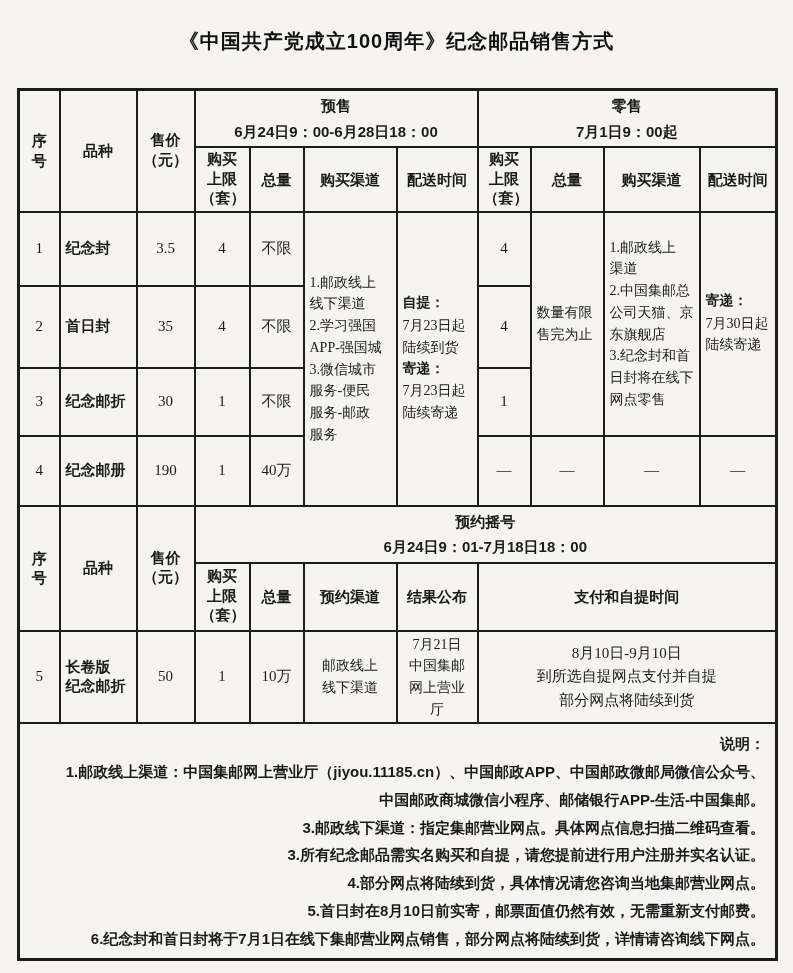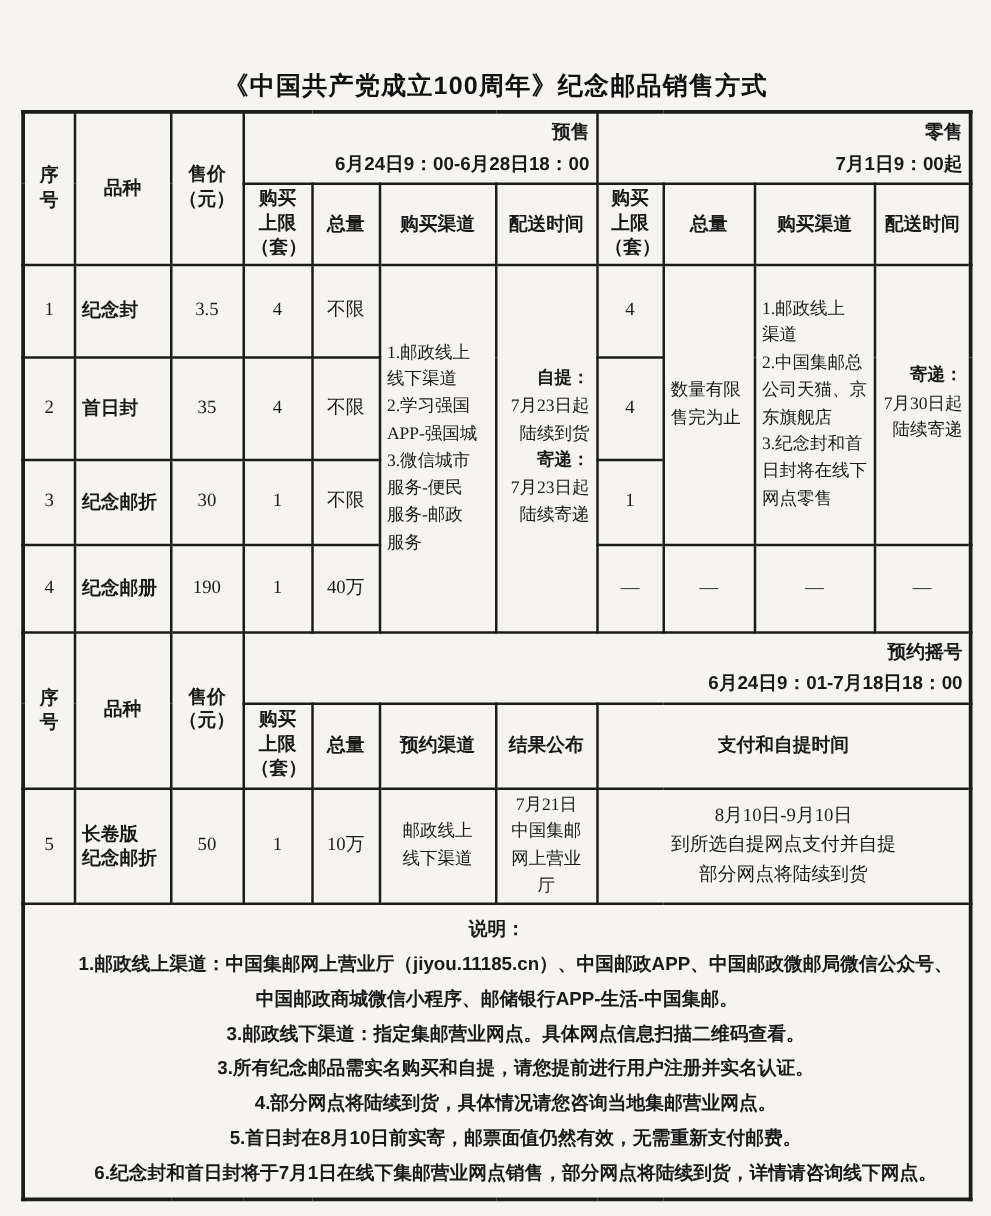--- a/index.html
+++ b/index.html
@@ -6,21 +6,21 @@
   body {
     width: 793px; height: 973px;
     background: #f5f4f1;
     position: relative;
     font-family: "Liberation Sans", sans-serif;
     color: #1a1a1a;
   }
   .page { position: absolute; inset: 0; overflow: hidden; }
 
   .doc-title {
-    position: absolute; top: 55px; left: 0; width: 100%;
+    position: absolute; top: 28px; left: 0; width: 100%;
     text-align: center;
     font-size: 20px; font-weight: bold; letter-spacing: 1px;
     color: #111;
   }
 
   table.sales {
     position: absolute; left: 17px; top: 88px;
     border-collapse: collapse; table-layout: fixed;
     width: 760px;
     border: 3px solid #1c1c1c;
@@ -38,40 +38,40 @@
 
   
   .data {
     font-family: "Liberation Serif", "DejaVu Serif", serif;
     font-size: 15px; text-align: center; line-height: 1.55;
   }
   .vn { font-weight: bold; font-family: "Liberation Sans", sans-serif; font-size: 15px; text-align: left; }
   .left { text-align: left; }
   .pre { white-space: pre-line; font-family: Liberation Serif, serif; }
   .sm { font-size: 14px; }
-  .blk { display: block; text-align: right; }
+  .blk { display: block; }
   .lbl { font-weight: bold; font-family: Liberation Mono, monospace; }
 
   
   .r-gh1 { height: 46px; }
   .r-sh1 { height: 56px; }
   .r1 { height: 74px; }
   .r2 { height: 82px; }
   .r3 { height: 68px; }
   .r4 { height: 70px; }
   .r-gh2 { height: 52px; }
   .r-sh2 { height: 68px; }
   .r5 { height: 90px; }
   .r-notes { height: 204px; }
 
   .notes-cell {
     vertical-align: top;
     padding: 6px 10px;
     font-size: 15px; font-weight: bold; line-height: 1.85;
-    text-align: center;
+    text-align: right;
   }
   .notes-cell p { margin: 0; }
   .note { text-indent: 2em; }
 </style>
 </head>
 <body>
 
 <div class="page">
 
   <div class="doc-title">《中国共产党成立100周年》纪念邮品销售方式</div>

